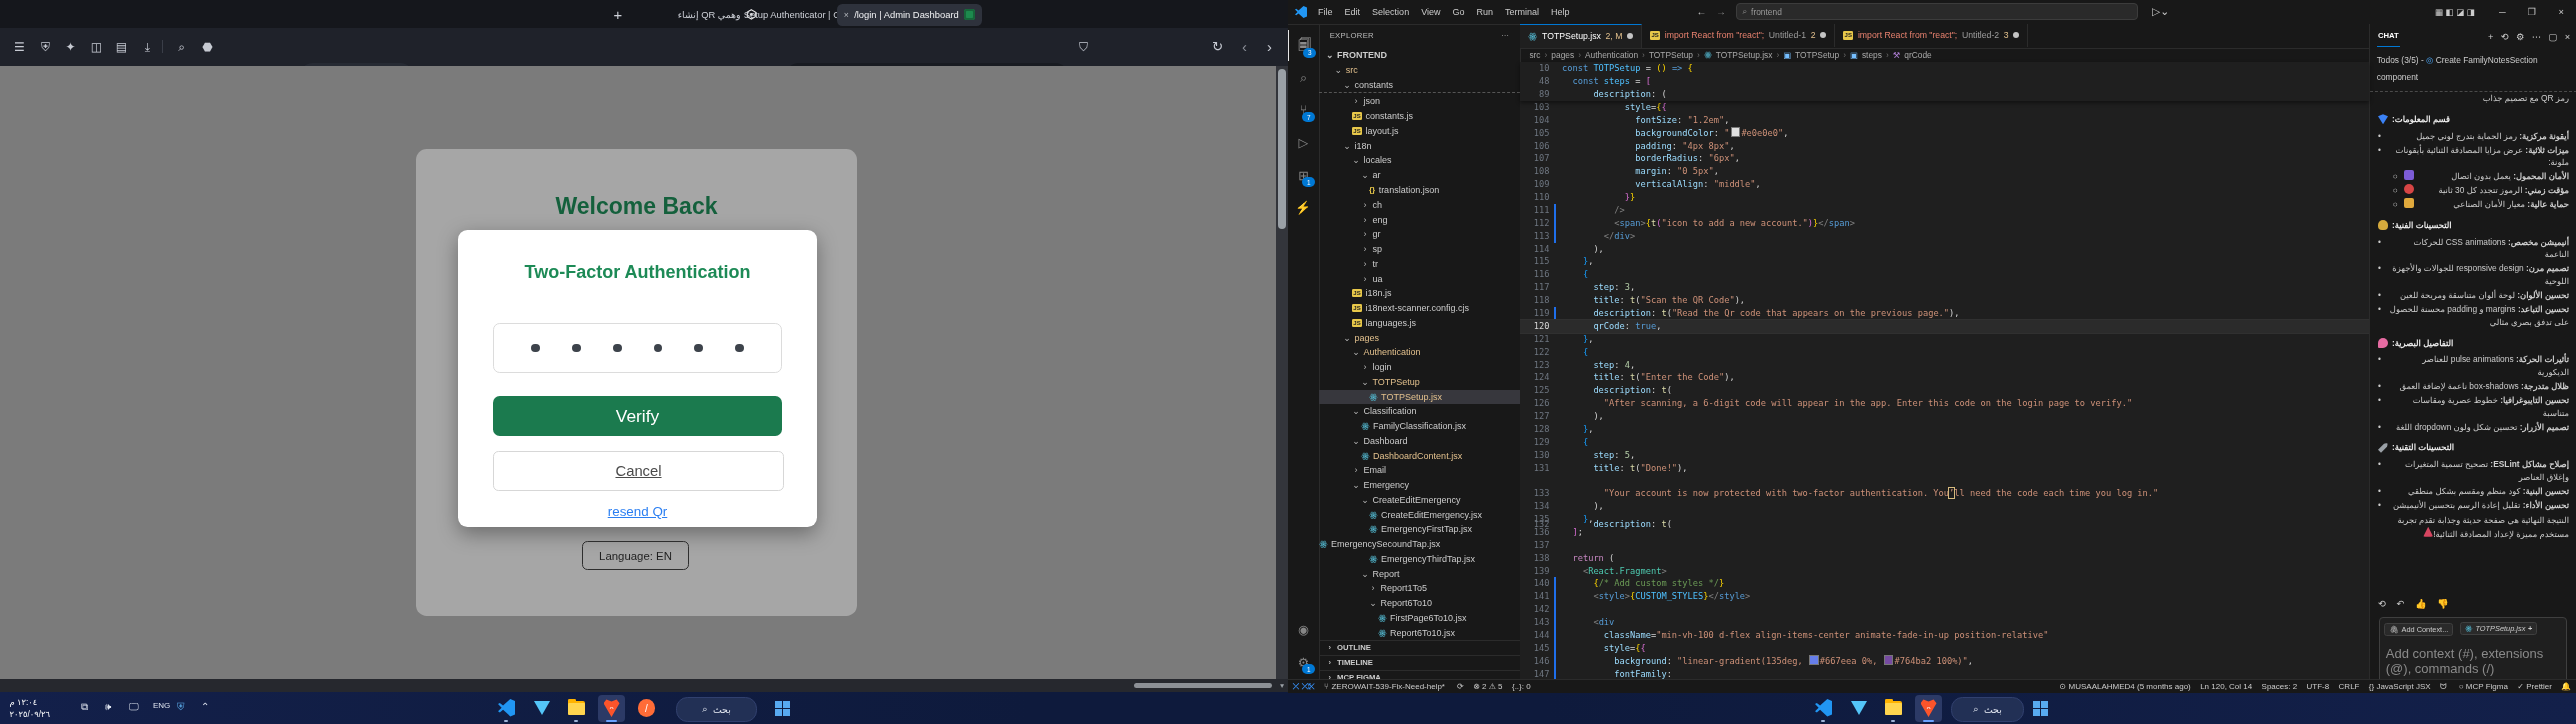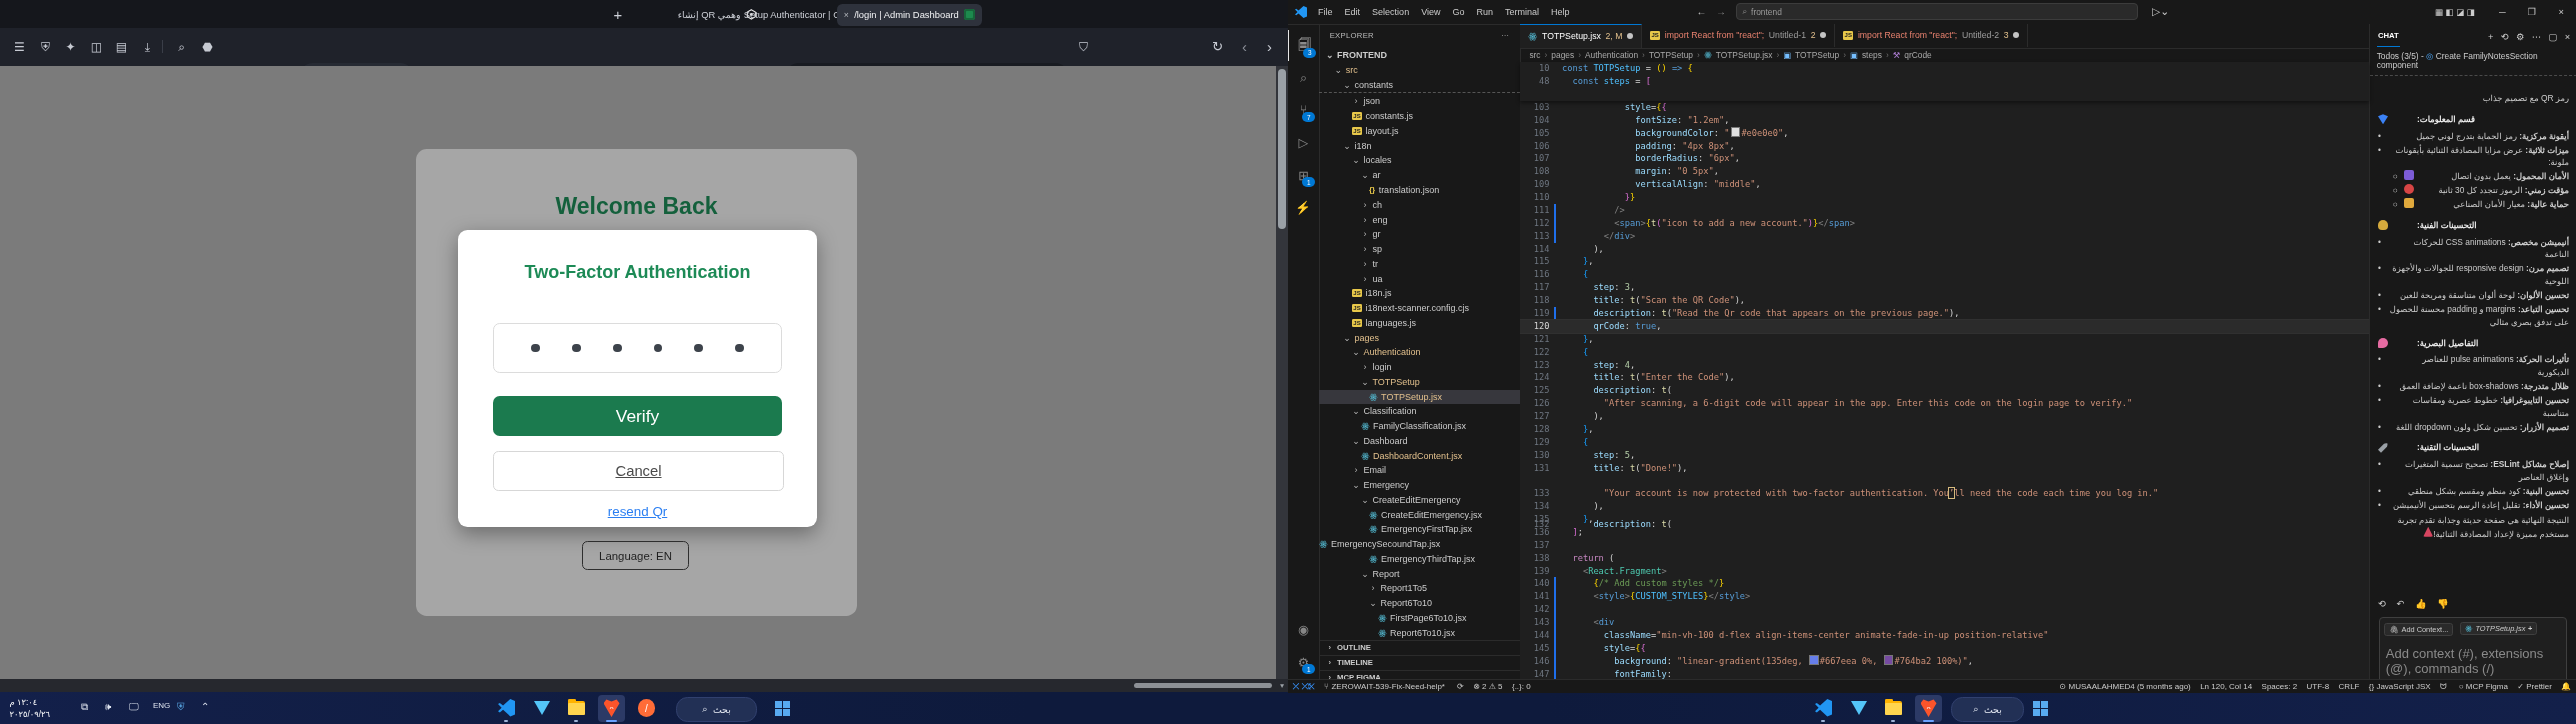--- a/index.html
+++ b/index.html
@@ -107,27 +107,27 @@
   .t-c{color:#4ec9b0}.t-v{color:#4fc1ff}.t-w{color:#d4d4d4}.t-n{color:#b5cea8}.t-g{color:#6a9955}
   .t-y{color:#ffd700}.t-u{color:#da70d6}.t-b{color:#179fff}.t-t{color:#569cd6}.t-a{color:#808080}
   .sw{display:inline-block;width:7.4px;height:7.4px;vertical-align:-0.7px;margin:0 1.3px;border:0.7px solid #777;}
   .boxch{outline:0.7px solid #d7ba7d;color:#ce9178;}
   
   #chat{left:1081px;top:23.5px;width:207px;height:657px;background:#181818;border-left:0.7px solid #2b2b2b;}
   #chathead{left:0;top:0;width:207px;height:25.5px;display:flex;align-items:center;padding:0 6.7px;box-sizing:border-box;}
   #chattab{color:#fff;font-size:7.7px;font-weight:bold;border-bottom:1.3px solid #0078d4;padding:6px 1.3px;}
   .chicon{color:#cccccc;font-size:9.4px;margin-left:7.4px;}
   #todos{left:0;top:27px;width:207px;padding:1.3px 6.7px 5.4px;box-sizing:border-box;font-size:8.4px;color:#ccc;
-    border-bottom:0.7px dashed #4a4a4a;line-height:9px;}
+    border-bottom:0.7px dashed #4a4a4a;line-height:17px;}
   .target{color:#4daafc;}
   #chatbody{left:0;top:62px;width:207px;height:508px;overflow:hidden;padding:4px 8px;box-sizing:border-box;
     color:#cccccc;font-size:8.4px;line-height:12.7px;}
   .cb-p{direction:rtl;text-align:right;margin:2.7px 0;}
   .cb-h{display:flex;align-items:center;gap:4px;margin:8px 0 4px;font-weight:bold;color:#e8e8e8;}
-  .cb-h .htxt{direction:rtl;margin-left:25px;}
+  .cb-h .htxt{direction:rtl;}
   .cb-li{display:flex;gap:4.7px;margin:1.3px 0;}
   .cb-li .mark{color:#cccccc;flex:0 0 6.7px;}
   .cb-li .litxt{direction:rtl;text-align:right;flex:1;}
   .cb-li2{padding-left:14.8px;}
   .emj{width:10px;height:10px;border-radius:2px;flex:0 0 auto;display:inline-block;}
   .e-shield{background:#3b82f6;clip-path:polygon(50% 100%,0 20%,50% 0,100% 20%);}
   .e-masks{background:#d4a93c;border-radius:50% 50% 40% 40%;}
   .e-palette{background:#e66ba2;border-radius:50% 50% 50% 10%;}
   .e-wrench{background:#9aa0a6;clip-path:polygon(0 70%,60% 10%,100% 0,90% 40%,30% 100%);}
   .e-phone{background:#7c5cd6;border-radius:2px;}
@@ -633,20 +633,21 @@
           <div class="cline" style="top: 554px;"><span class="lnum">143</span><span class="gitmark"></span><span class="ltext"><span class="t-w">      </span><span class="t-a">&lt;</span><span class="t-t">div</span></span></div>
           <div class="cline" style="top: 567px;"><span class="lnum">144</span><span class="gitmark"></span><span class="ltext"><span class="t-w">        </span><span class="t-p">className</span><span class="t-w">=</span><span class="t-s">"min-vh-100 d-flex align-items-center animate-fade-in-up position-relative"</span></span></div>
           <div class="cline" style="top: 580px;"><span class="lnum">145</span><span class="gitmark"></span><span class="ltext"><span class="t-w">        </span><span class="t-p">style</span><span class="t-w">=</span><span class="t-y">{</span><span class="t-u">{</span></span></div>
           <div class="cline" style="top: 593px;"><span class="lnum">146</span><span class="gitmark"></span><span class="ltext"><span class="t-w">          </span><span class="t-p">background</span><span class="t-w">: </span><span class="t-s">"linear-gradient(135deg, </span><span class="sw" style="background: rgb(102, 126, 234);"></span><span class="t-s">#667eea 0%, </span><span class="sw" style="background: rgb(118, 75, 162);"></span><span class="t-s">#764ba2 100%)"</span><span class="t-w">,</span></span></div>
           <div class="cline" style="top: 606px;"><span class="lnum">147</span><span class="gitmark"></span><span class="ltext"><span class="t-w">          </span><span class="t-p">fontFamily</span><span class="t-w">:</span></span></div>
         </div>
     </div>
     <div id="sticky" class="abs">
         <div class="cline" style="top: 0px;"><span class="lnum">10</span><span class="ltext"><span class="t-k">const </span><span class="t-v">TOTPSetup </span><span class="t-w">= </span><span class="t-y">() </span><span class="t-k">=&gt; </span><span class="t-y">{</span></span></div>
         <div class="cline" style="top: 13px;"><span class="lnum">48</span><span class="ltext"><span class="t-w">  </span><span class="t-k">const </span><span class="t-v">steps </span><span class="t-w">= </span><span class="t-u">[</span></span></div>
+        <div class="cline" style="top: 26px;"><span class="lnum">89</span><span class="ltext"><span class="t-w">      </span><span class="t-p">description</span><span class="t-w">: (</span></span></div>
       </div>
 
     <div id="chat" class="abs">
       <div id="chathead" class="abs">
         <span id="chattab">CHAT</span>
         <span style="flex:1"></span>
         <span id="chicons"><span class="chicon">+</span><span class="chicon">⟲</span><span class="chicon">⚙</span><span class="chicon">⋯</span><span class="chicon">▢</span><span class="chicon">×</span></span>
       </div>
       <div id="todos" class="abs">
         <span>Todos (3/5) - </span><span class="target">◎</span> <span>Create FamilyNotesSection component</span>

